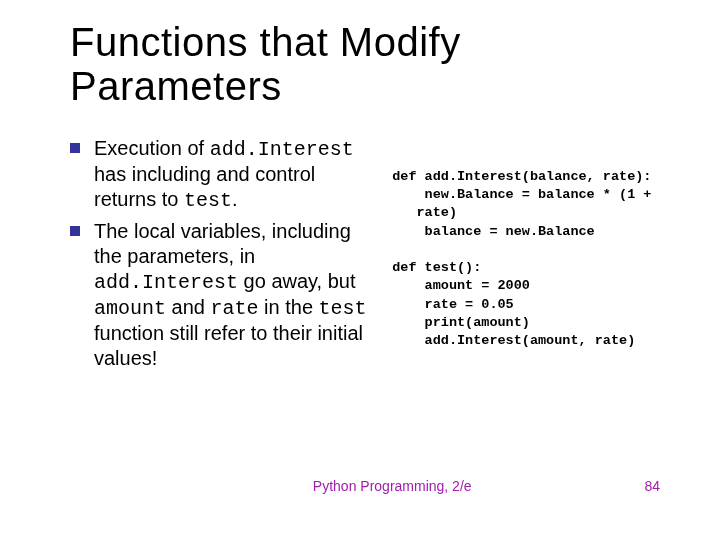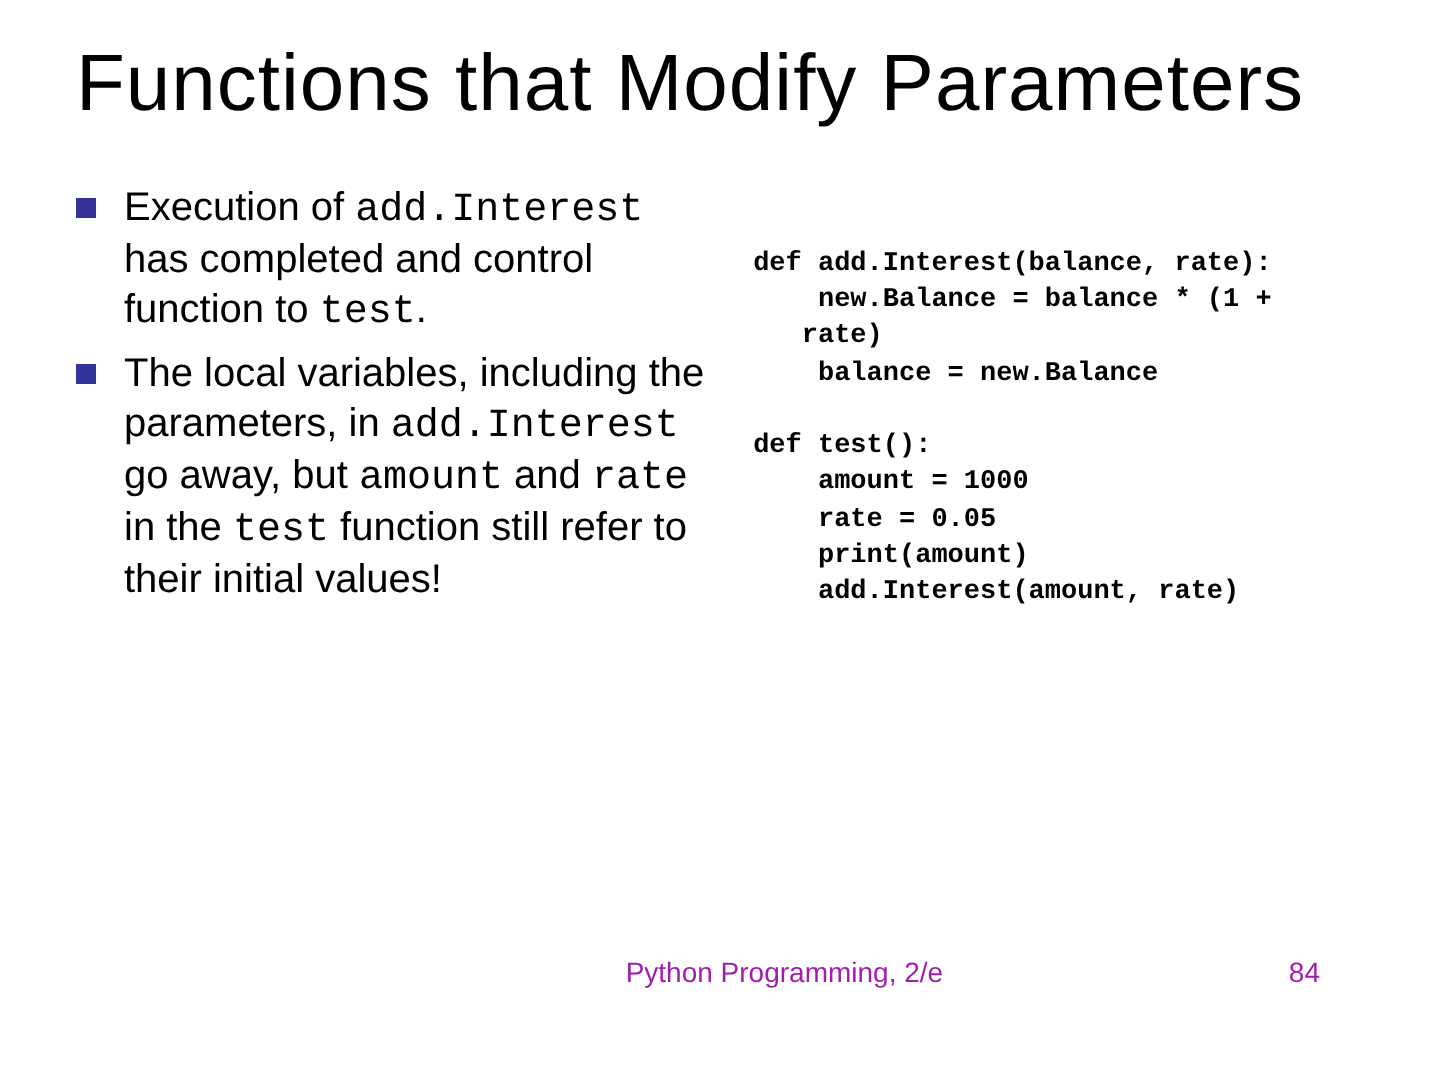--- a/index.html
+++ b/index.html
@@ -1,17 +1,17 @@
 <!DOCTYPE html>
 <html><head>
 <meta charset="utf-8">
 <style>
   * { margin: 0; padding: 0; box-sizing: border-box; }
   html, body { width: 720px; height: 540px; background: #fff; font-family: Verdana, Geneva, sans-serif; color: #000; }
-  .slide { width: 720px; height: 512px; position: relative; padding: 20px 40px 30px 38px; }
+  .slide { width: 720px; height: 512px; position: relative; padding: 20px 40px 30px 70px; }
   .title { font-family: Tahoma, Verdana, sans-serif; font-size: 40px; font-weight: 400; line-height: 1.1; margin-bottom: 28px; letter-spacing: 0.5px; }
   .content { display: flex; gap: 20px; }
   .left { flex: 1.05; }
   .right { flex: 1; padding-top: 4px; margin-top: 28px; }
   .bullet-item { display: flex; margin-bottom: 6px; }
   .bullet { width: 10px; height: 10px; background: #333399; flex-shrink: 0; margin-top: 7px; margin-right: 14px; }
   .bullet-text { font-family: Tahoma, Verdana, sans-serif; font-size: 20px; line-height: 1.25; }
   .code-inline { font-family: "Courier New", monospace; }
   .right .code-line { font-family: "Courier New", monospace; font-size: 13.5px; font-weight: bold; line-height: 1.35; white-space: pre; }
   .footer { position: absolute; bottom: 18px; left: 0; width: 720px; display: flex; justify-content: space-between; padding: 0 60px 0 0; font-family: Tahoma, Verdana, sans-serif; font-size: 14px; color: #a21caf; }
@@ -21,35 +21,35 @@
 </head>
 <body>
 
 <div class="slide">
   <h1 class="title">Functions that Modify Parameters</h1>
 
   <div class="content">
     <div class="left" id="bullet-list">
         <div class="bullet-item">
           <div class="bullet"></div>
-          <div class="bullet-text"><span>Execution of </span><span class="code-inline">add.Interest</span><span> has completed and control function to </span><span class="code-inline">test</span><span>.</span></div>
+          <div class="bullet-text"><span>Execution of </span><span class="code-inline">add.Interest</span><span> has including and control returns to </span><span class="code-inline">test</span><span>.</span></div>
         </div>
         <div class="bullet-item">
           <div class="bullet"></div>
           <div class="bullet-text"><span>The local variables, including the parameters, in </span><span class="code-inline">add.Interest</span><span> go away, but </span><span class="code-inline">amount</span><span> and </span><span class="code-inline">rate</span><span> in the </span><span class="code-inline">test</span><span> function still refer to their initial values!</span></div>
         </div>
       </div>
     <div class="right" id="code-block">
         <div class="code-line">def add.Interest(balance, rate):</div>
         <div class="code-line">    new.Balance = balance * (1 +</div>
         <div class="code-line">   rate)</div>
         <div class="code-line">    balance = new.Balance</div>
         <div class="code-line">&nbsp;</div>
         <div class="code-line">def test():</div>
-        <div class="code-line">    amount = 1000</div>
+        <div class="code-line">    amount = 2000</div>
         <div class="code-line">    rate = 0.05</div>
         <div class="code-line">    print(amount)</div>
         <div class="code-line">    add.Interest(amount, rate)</div>
       </div>
   </div>
 
   <div class="footer">
     <div class="footer-left">Python Programming, 2/e</div>
     <div class="footer-right">84</div>
   </div>

